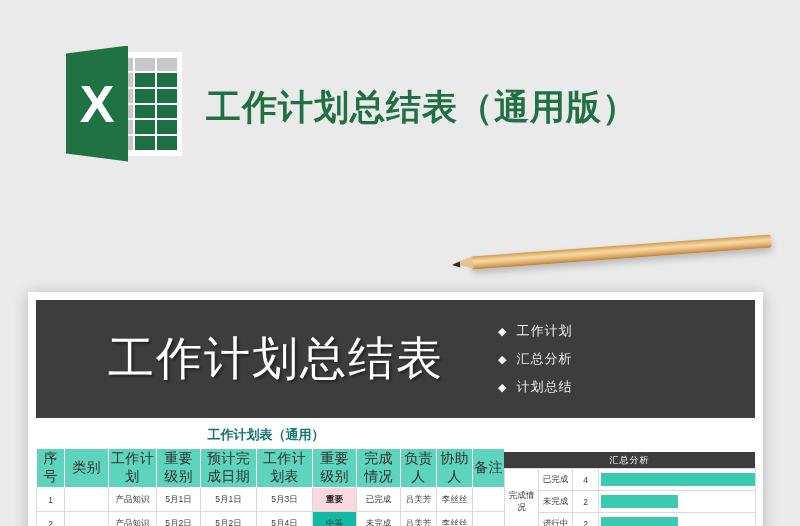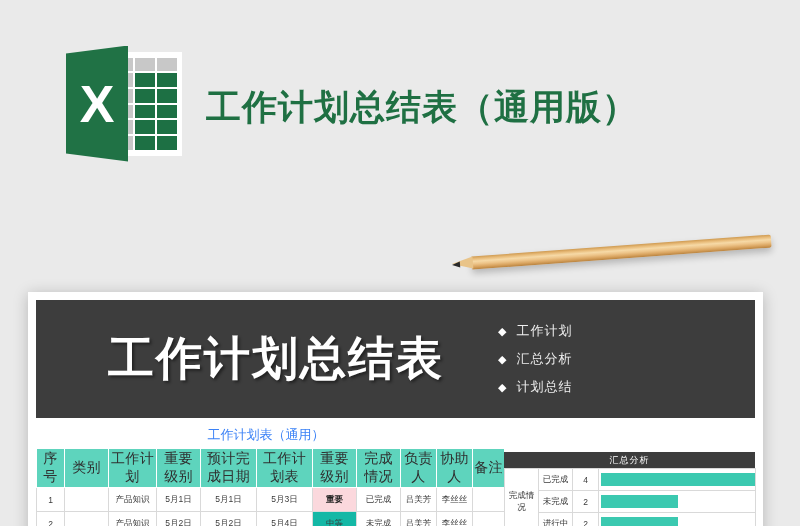--- a/index.html
+++ b/index.html
@@ -159,21 +159,21 @@
     width: 100%;
     height: 118px;
     background: #3d3d3d;
     box-sizing: border-box;
     display: flex;
     align-items: center;
   }
   #doc-banner-title {
     color: #ffffff;
     font-size: 46px;
-    font-weight: bold;
+    font-weight: normal;
     letter-spacing: 2px;
     margin-left: 72px;
     white-space: nowrap;
     text-shadow: 2px 2px 3px rgba(0,0,0,0.45);
   }
   #doc-bullets {
     margin-left: 54px;
     display: flex;
     flex-direction: column;
     gap: 10px;
@@ -203,22 +203,23 @@
     background: #ffffff;
     position: relative;
   }
   #sheet-caption {
     position: absolute;
     left: 0; right: 0; top: 0; bottom: 0;
     display: flex;
     align-items: center;
     justify-content: center;
     font-size: 13px;
-    color: #3b82f6;
+    color: #0f766e;
     width: 460px;
+    font-weight: bold;
   }
   #summary-header {
     position: absolute;
     left: 468px;
     top: 30px;
     width: 251px;
     height: 16px;
     background: #3d3d3d;
     color: #ffffff;
     font-size: 9px;

